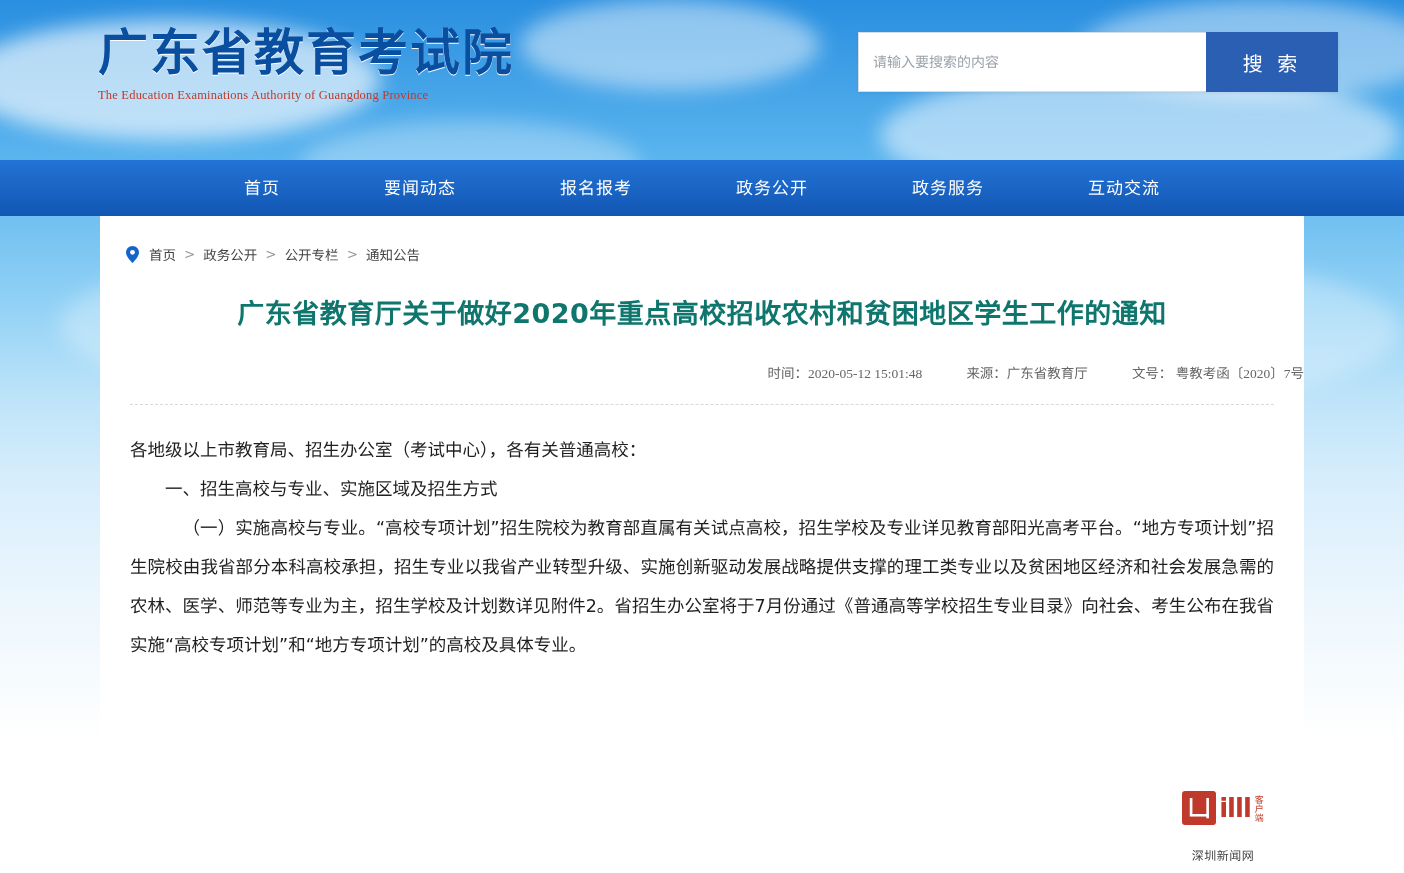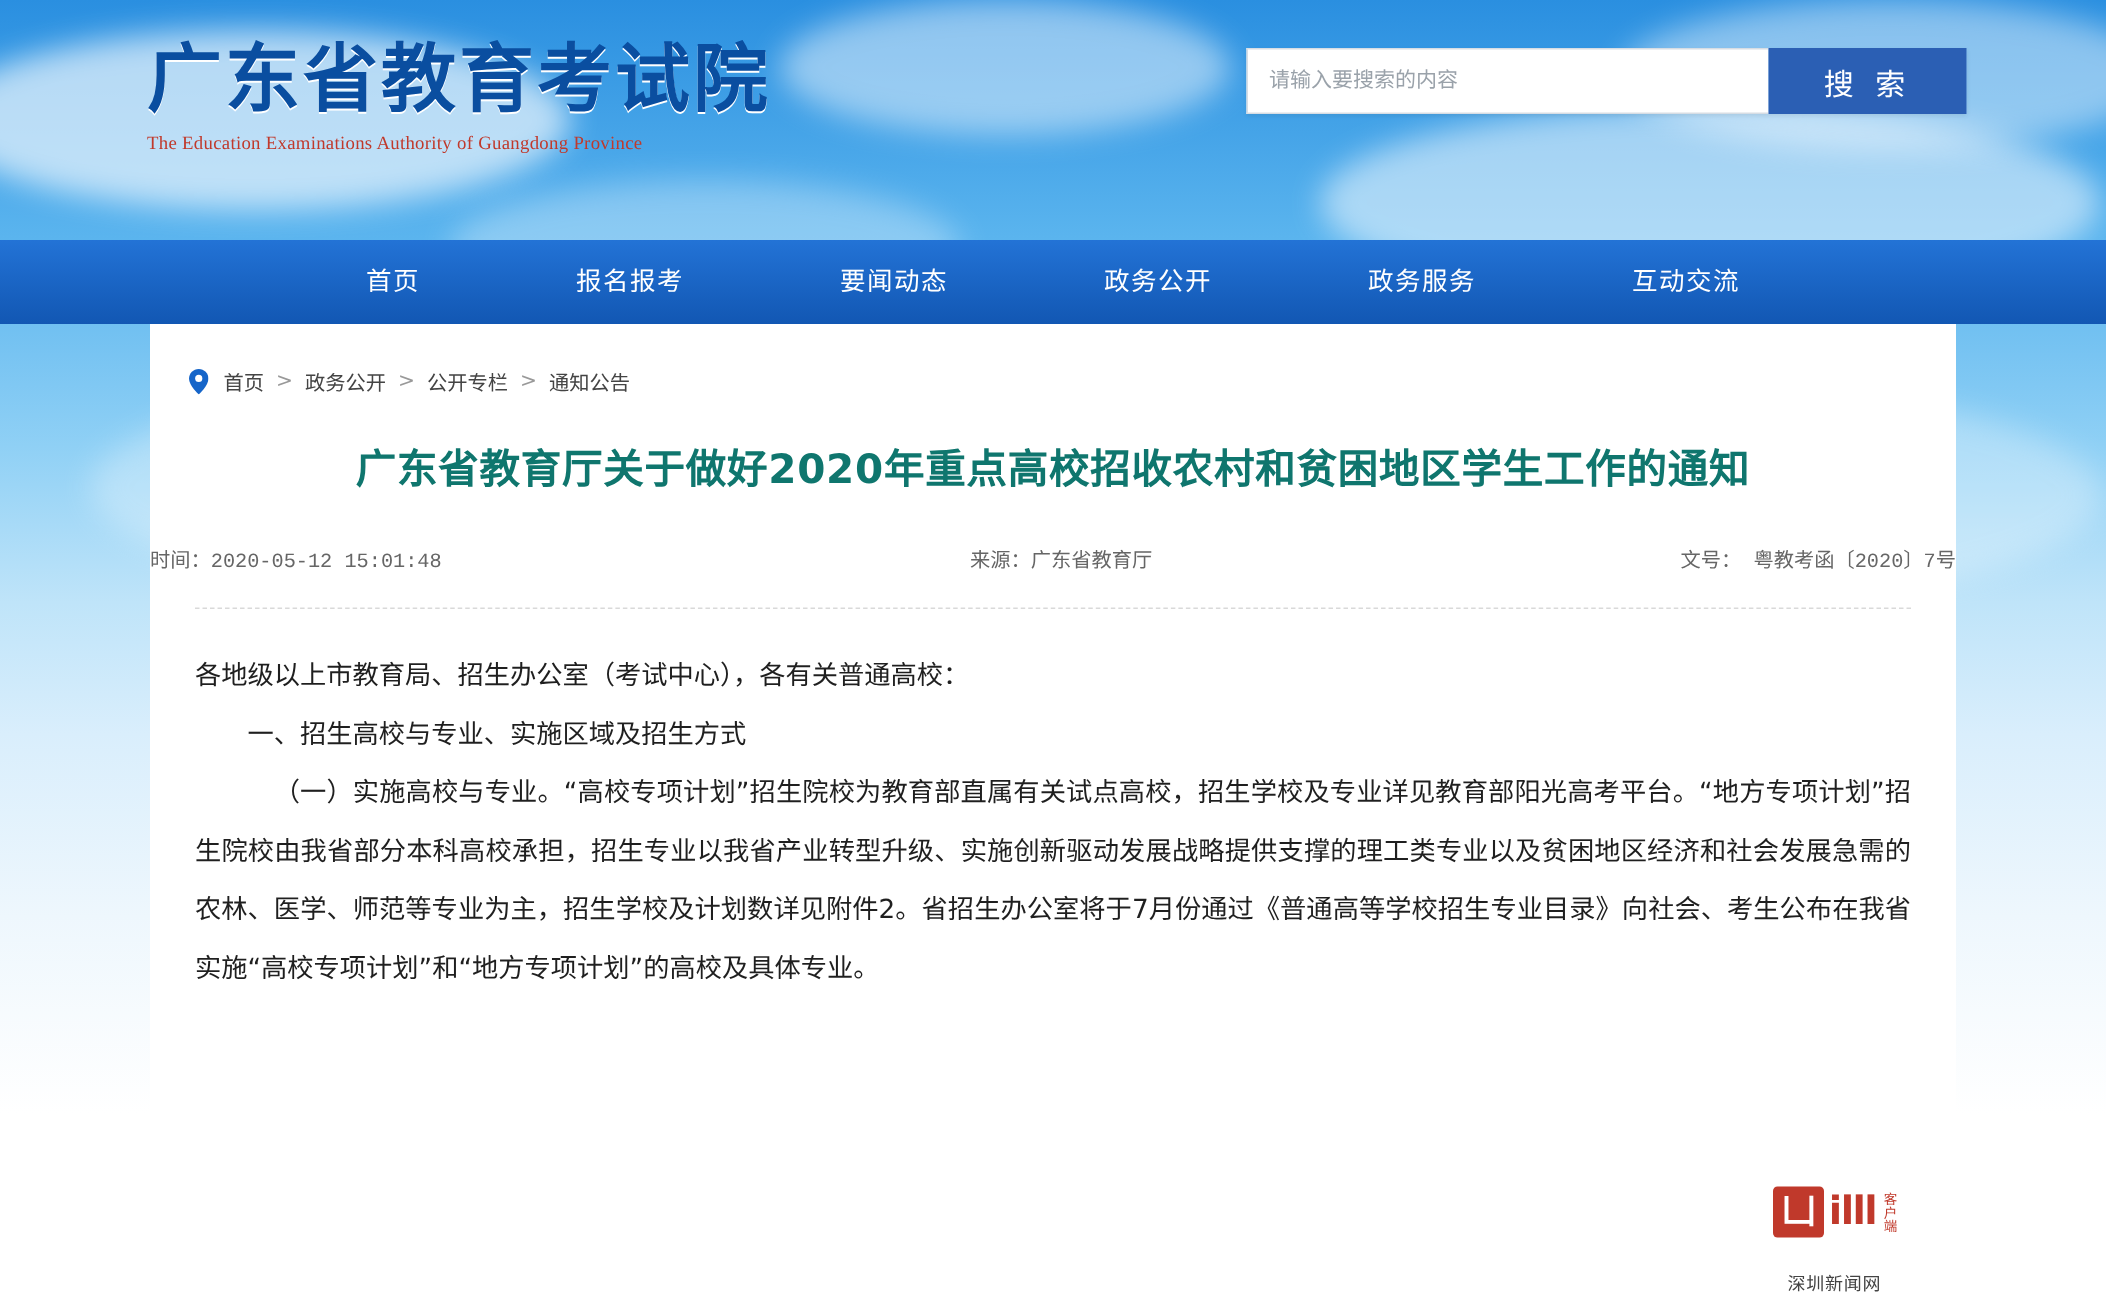--- a/index.html
+++ b/index.html
@@ -64,25 +64,25 @@
     font-size: 12.5px;
     color: #c0392b;
     letter-spacing: .2px;
     margin-top: 4px;
     white-space: nowrap;
   }
 
   
   .search-box {
     position: absolute;
-    left: 831px;
+    left: 858px;
     top: 32px;
     display: flex;
     width: 480px;
-    height: 44px;
+    height: 60px;
     box-shadow: 0 1px 3px rgba(0,0,0,.08);
   }
   .search-input {
     flex: 1;
     border: 1px solid #d7dde4;
     border-right: none;
     background: #ffffff;
     padding: 0 14px;
     font-size: 14px;
     color: #333;
@@ -155,26 +155,26 @@
     font-family: "DejaVu Sans", sans-serif;
     font-size: 27px;
     font-weight: bold;
     color: #0f766e;
     margin: 30px 60px 0 60px;
     line-height: 40px;
     letter-spacing: .5px;
   }
   .meta-row {
     display: flex;
-    justify-content: space-between;
+    justify-content: flex-end;
     gap: 44px;
     margin-top: 28px;
     font-size: 13.5px;
     color: #666;
-    font-family: Liberation Mono, monospace;
+    font-family: Liberation Serif, serif;
   }
   .divider {
     margin: 22px 30px 0 30px;
     border-top: 1px dashed #d9d9d9;
   }
 
   .article-body {
     margin: 26px 30px 0 30px;
     font-family: "DejaVu Sans", sans-serif;
     font-size: 17.5px;
@@ -254,22 +254,22 @@
     </div>
 
     <div class="search-box">
       <input class="search-input" type="text" placeholder="请输入要搜索的内容" style="">
       <button class="search-btn">搜 索</button>
     </div>
   </div>
 
   <div class="nav">
     <div class="nav-item">首页</div>
+    <div class="nav-item">要闻动态</div>
     <div class="nav-item">报名报考</div>
-    <div class="nav-item">要闻动态</div>
     <div class="nav-item">政务公开</div>
     <div class="nav-item">政务服务</div>
     <div class="nav-item">互动交流</div>
   </div>
 
   <div class="content">
 
     <div class="breadcrumb">
       <span class="pin-icon">
         <svg width="13" height="17" viewBox="0 0 13 17" xmlns="http://www.w3.org/2000/svg">

